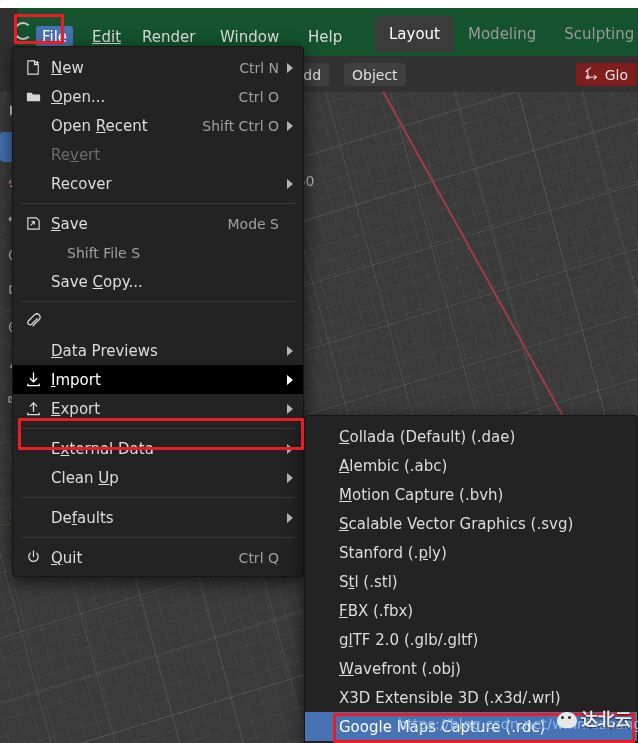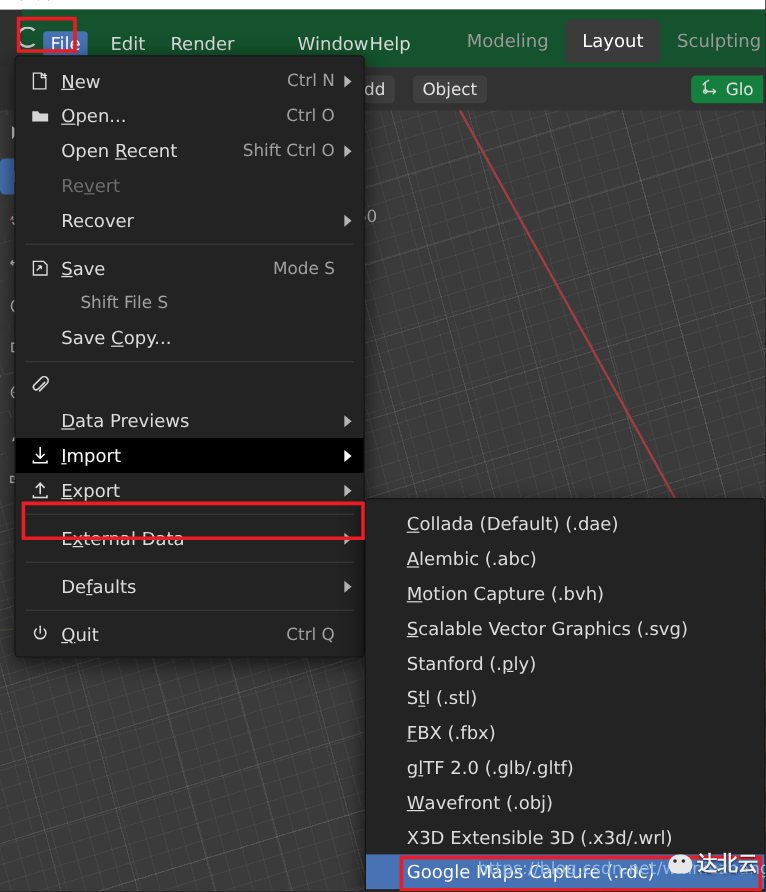--- a/index.html
+++ b/index.html
@@ -136,23 +136,23 @@
     color: #dcdcdc;
     white-space: nowrap;
     padding: 2px 6px;
     border-radius: 3px;
   }
   .menu-root.active {
     background: #4772b3;
     color: #ffffff;
   }
   #mr-file { left: 18px; }
-  #mr-edit { left: 68px; }
+  #mr-edit { left: 68px; text-decoration: underline; }
   #mr-render { left: 118px; }
-  #mr-window { left: 196px; margin-left: 28px; }
+  #mr-window { left: 196px; }
   #mr-help { left: 284px; }
 
   
   .redbox {
     position: absolute;
     border: 3px solid #ec1c24;
     pointer-events: none;
     z-index: 40;
     border-radius: 1px;
   }
@@ -222,21 +222,21 @@
     border-top: 5px solid #bdbdbd;
   }
   .gizmo-chip {
     position: absolute;
     right: 2px; top: 7px;
     display: flex;
     align-items: center;
     gap: 6px;
     height: 23px;
     padding: 0 8px;
-    background: #15803d;
+    background: #7f1d1d;
     border-radius: 4px 0 0 4px;
     font-size: 14px;
     color: #e2e2e2;
     white-space: nowrap;
   }
 
   
   .vp-overlay {
     position: absolute;
     font-size: 14px;
@@ -511,22 +511,22 @@
   <div class="topbar">
     <div class="blender-logo"></div>
 
     <div class="menu-root active" id="mr-file">File</div>
     <div class="menu-root" id="mr-edit">Edit</div>
     <div class="menu-root" id="mr-render">Render</div>
     <div class="menu-root" id="mr-window">Window</div>
     <div class="menu-root" id="mr-help">Help</div>
 
     <div class="ws-tabs">
+      <div class="ws-tab sel">Layout</div>
       <div class="ws-tab">Modeling</div>
-      <div class="ws-tab sel">Layout</div>
       <div class="ws-tab">Sculpting</div>
     </div>
   </div>
 
   <div class="file-menu">
 
     <div class="mi">
       <span class="ic">
         <svg width="17" height="17" viewBox="0 0 18 18">
             <path d="M3 2 L10 2 L14 6 L14 16 L3 16 Z" fill="none" stroke="#dcdcdc" stroke-width="1.2"></path>
@@ -642,20 +642,25 @@
     </div>
 
     <div class="sep"></div>
 
     <div class="mi">
       <span class="ic"></span>
       <span class="lbl">E<u>x</u>ternal Data</span>
       <span class="arw"></span>
     </div>
 
+    <div class="mi">
+      <span class="ic"></span>
+      <span class="lbl">Clean <u>U</u>p</span>
+      <span class="arw"></span>
+    </div>
 
     <div class="sep"></div>
 
     <div class="mi">
       <span class="ic"></span>
       <span class="lbl">De<u>f</u>aults</span>
       <span class="arw"></span>
     </div>
 
     <div class="sep"></div>

